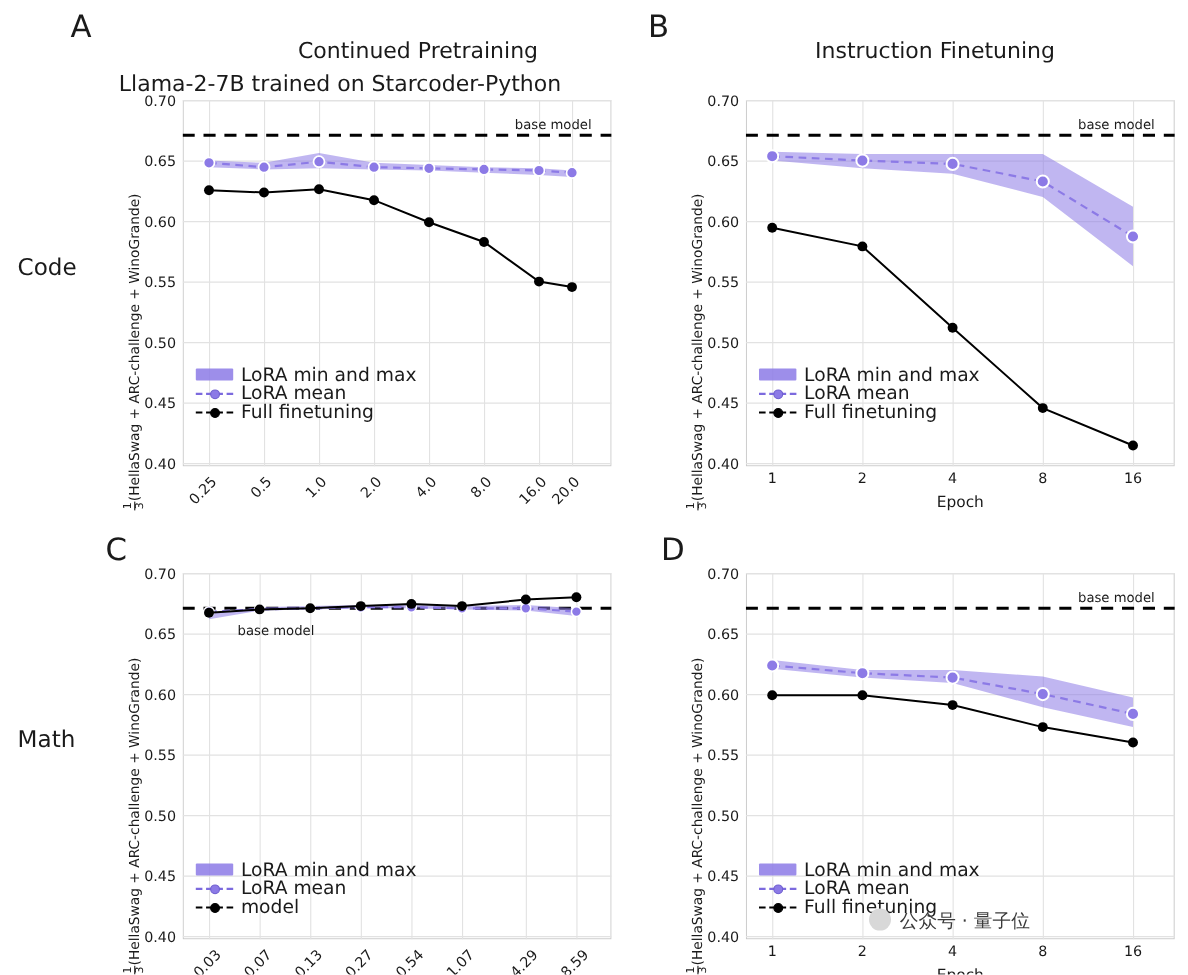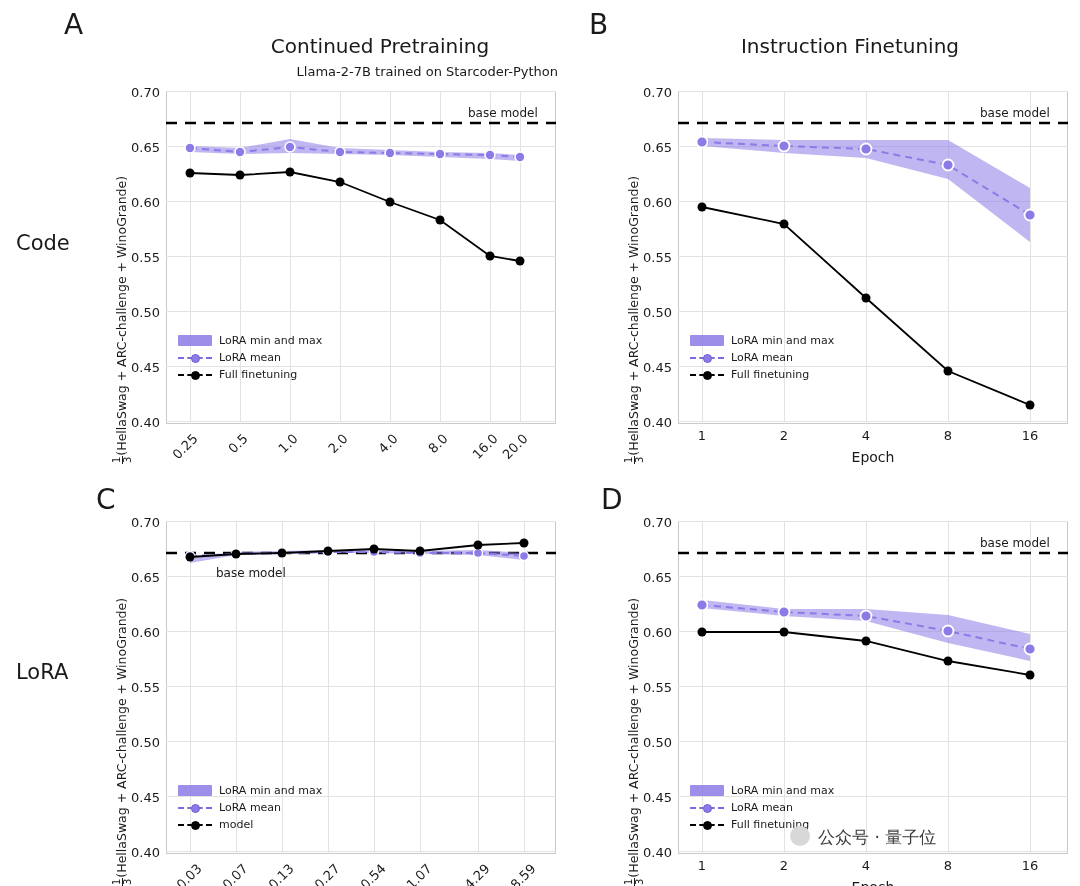--- a/index.html
+++ b/index.html
@@ -33,22 +33,22 @@
     white-space:nowrap;
   }
   .panel{
     position:absolute;
   }
   .plot-title{
     position:absolute;
     top:0px;
     left:0;
     width:100%;
-    text-align:right;
-    font-size:13px;
+    text-align:left;
+    font-size:20px;
     color:#1a1a1a;
     white-space:nowrap;
   }
   .ylabel{
     position:absolute;
     font-size:12.5px;
     color:#1a1a1a;
     transform:rotate(-90deg);
     transform-origin:left top;
     white-space:nowrap;
@@ -82,21 +82,21 @@
     color:#1a1a1a;
     white-space:nowrap;
   }
   .xtick.rot{
     transform:rotate(-45deg);
     transform-origin:right top;
     text-align:right;
   }
   .legend{
     position:absolute;
-    font-size:11px;
+    font-size:17px;
     color:#1a1a1a;
   }
   .legend .row{
     display:flex;
     align-items:center;
     height:17px;
     white-space:nowrap;
   }
   .legend .swatch-band{
     width:34px;height:11px;background:#8c7ae6;opacity:.85;margin-right:7px;border-radius:1px;
@@ -131,21 +131,21 @@
 </style>
 </head>
 <body>
 
 <div class="fig">
 
   <div class="col-title" style="left:640px;top:34px;width:420px;">Instruction Finetuning</div>
   <div class="col-title" style="left:150px;top:34px;width:460px;">Continued Pretraining</div>
 
   <div class="row-label" style="left:16px;top:231px;text-align:center;">Code</div>
-  <div class="row-label" style="left:16px;top:660px;">LoRA</div>
+  <div class="row-label" style="left:16px;top:660px;">Math</div>
 
   <div class="panel-letter" style="left:64px;top:8px;">A</div>
   <div class="panel-letter" style="left:589px;top:8px;">B</div>
   <div class="panel-letter" style="left:96px;top:483px;">C</div>
   <div class="panel-letter" style="left:601px;top:483px;">D</div>
 
   <div class="panel" style="left:108px;top:64px;width:450px;height:400px;">
     <div class="plot-title">Llama-2-7B trained on Starcoder-Python</div>
     <div class="ylabel" style="left:4px;top:400px;">
       <span class="frac"><span class="num">1</span><span class="den">3</span></span>(HellaSwag + ARC-challenge + WinoGrande)

